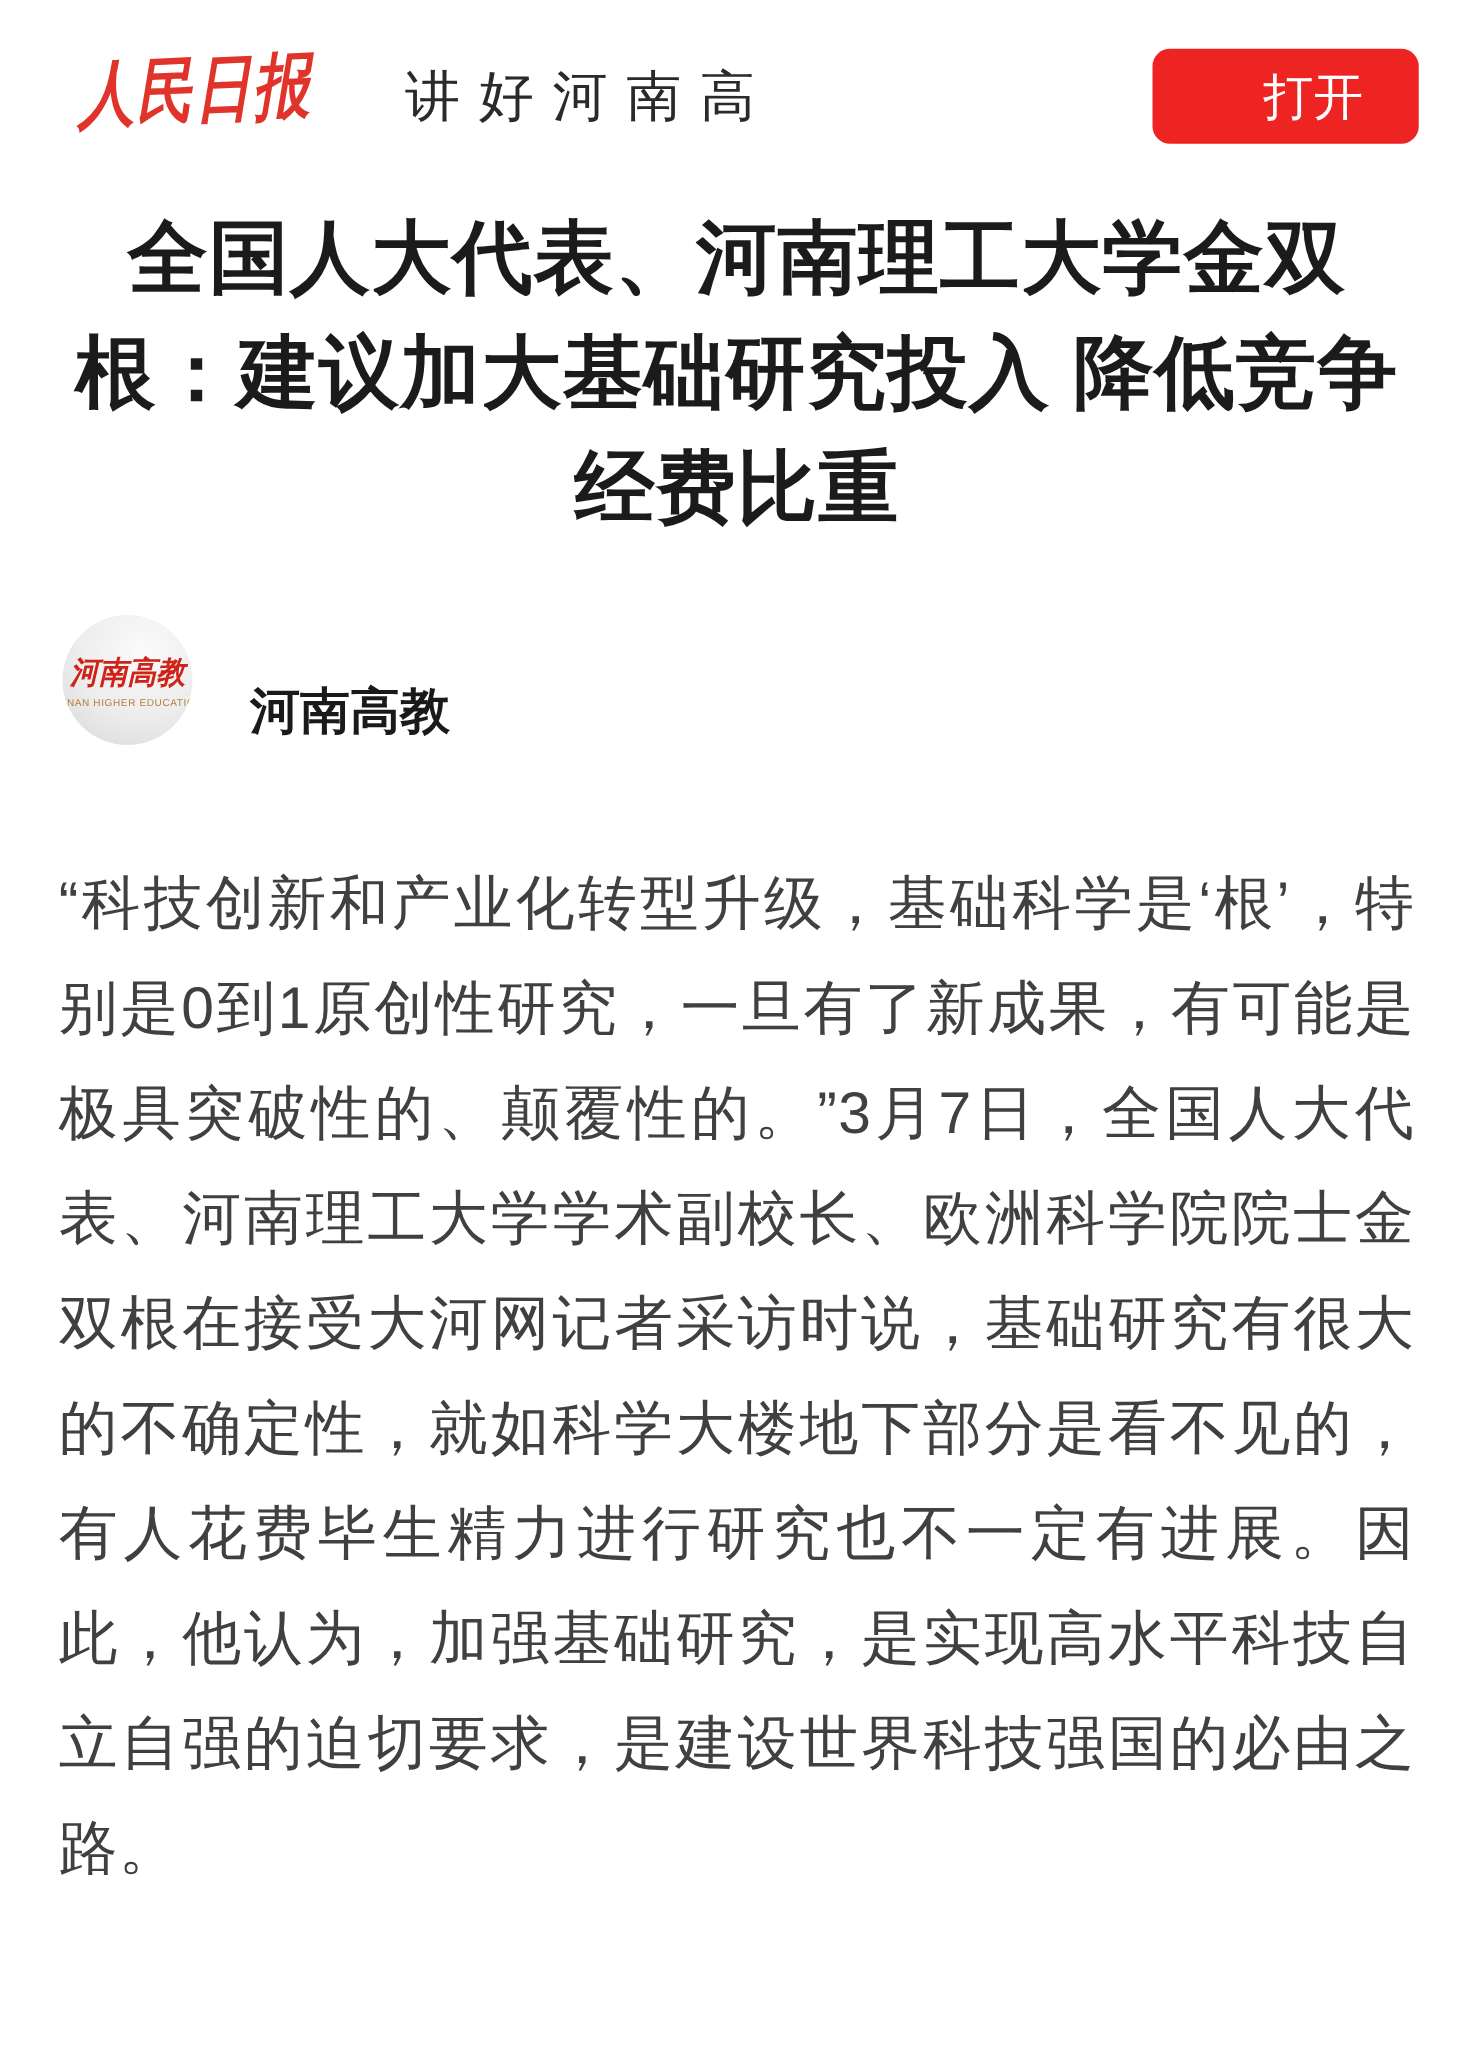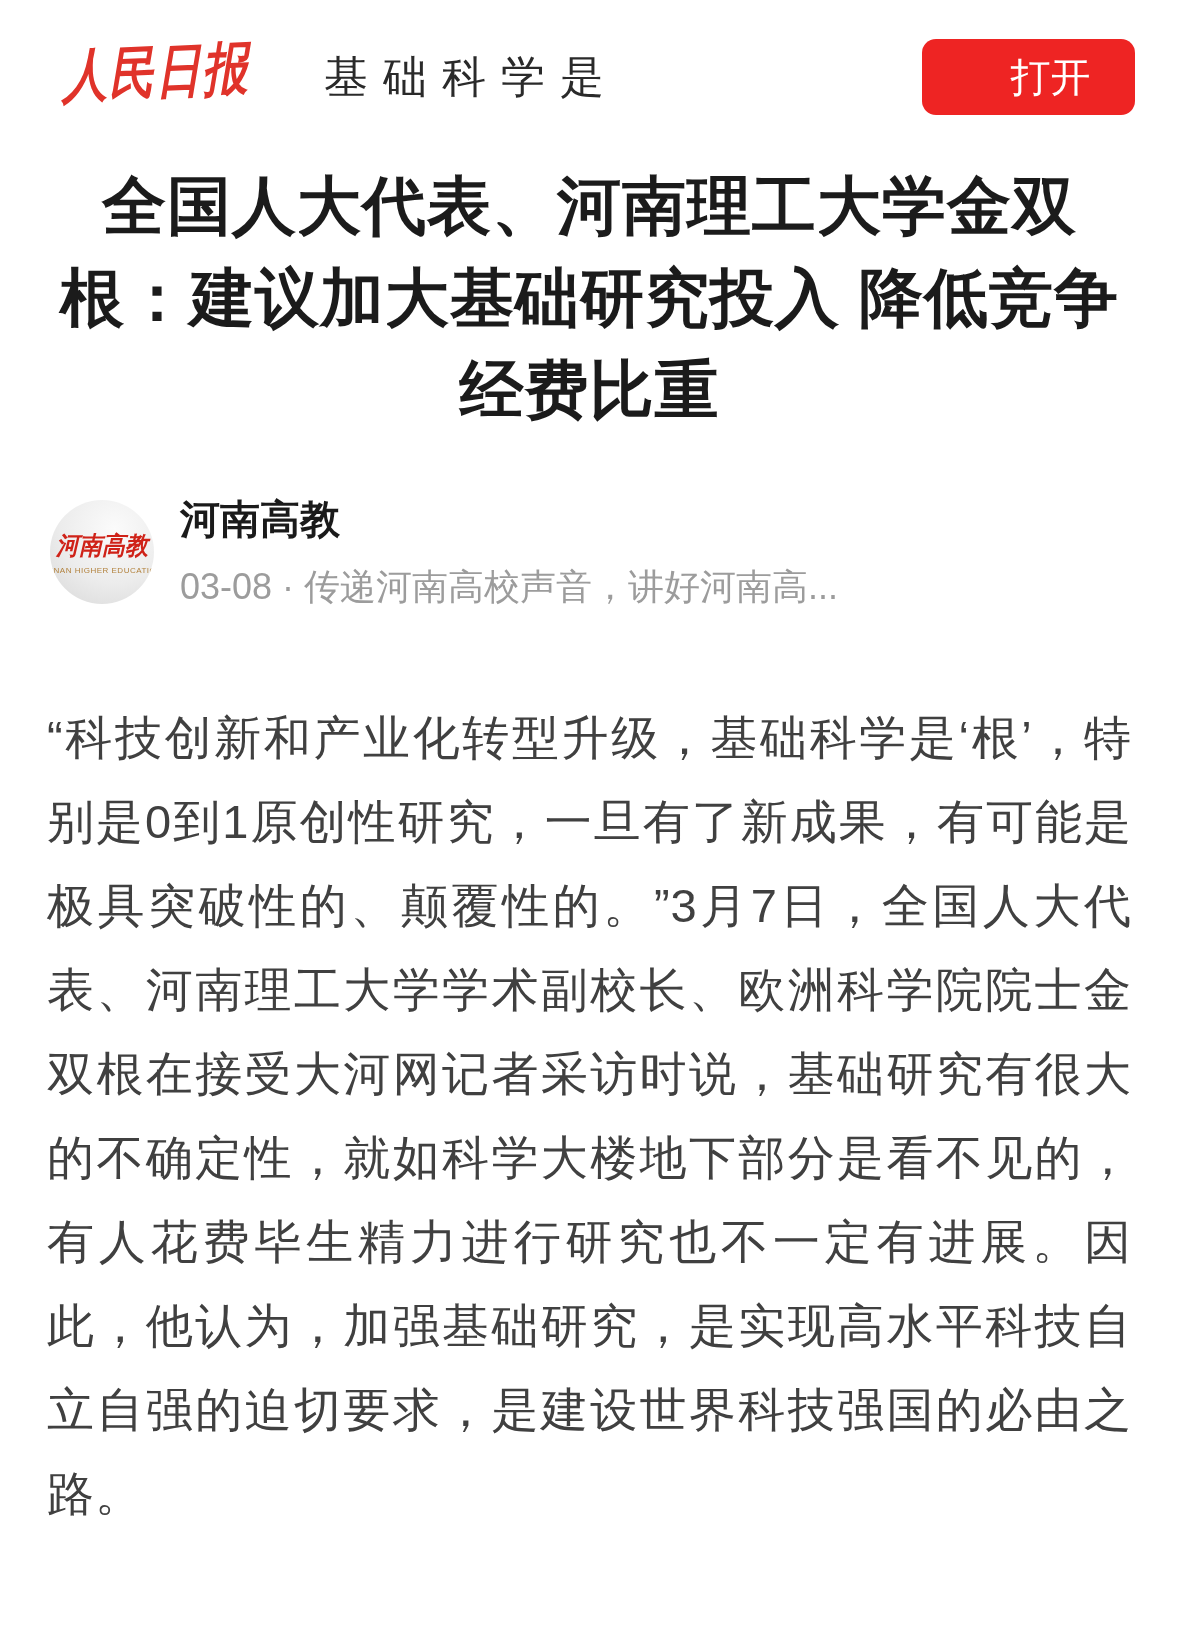--- a/index.html
+++ b/index.html
@@ -44,22 +44,23 @@
   
   .title {
     margin:42px 47px 0 47px;
     width:1085px;
     font-size:64px; line-height:92px; font-weight:700;
     color:#1b1b1b; letter-spacing:1px;text-align:center;
   }
 
   
   .author-row {
-    display:flex; align-items:center;
+    display:flex; align-items:flex-end;
     margin:56px 43px 0 50px;
+    gap:20px;
   }
   .avatar {
     width:104px; height:104px; border-radius:50%;
     background:radial-gradient(circle at 62% 28%, #fbfbfb 0%, #ececec 55%, #d7d7d7 100%);
     display:flex; flex-direction:column; align-items:center; justify-content:center;
     overflow:hidden; cursor:pointer; flex:0 0 auto;
   }
   .avatar-calligraphy {
     font-size:25px; font-weight:700; font-style:italic;
     color:#cf2218; white-space:nowrap; transform:scaleX(.92);
@@ -96,32 +97,31 @@
     text-justify:inter-ideograph;
   }
 </style>
 </head>
 <body>
 
 <div class="page">
 
   <div class="banner">
     <div class="logo">人民日报</div>
-    <div class="tagline">基础科学是</div>
+    <div class="tagline">讲好河南高</div>
     <button class="open-btn">打开</button>
   </div>
 
   <h1 class="title">全国人大代表、河南理工大学金双根：建议加大基础研究投入 降低竞争经费比重</h1>
 
   <div class="author-row">
     <div class="avatar">
       <span class="avatar-calligraphy">河南高教</span>
       <span class="avatar-sub">HENAN HIGHER EDUCATION</span>
     </div>
     <div class="author-info">
       <div class="author-name">河南高教</div>
-      <div class="author-meta">03-08 · 传递河南高校声音，讲好河南高...</div>
     </div>
   </div>
 
   <p class="body-text">“科技创新和产业化转型升级，基础科学是‘根’，特别是0到1原创性研究，一旦有了新成果，有可能是极具突破性的、颠覆性的。”3月7日，全国人大代表、河南理工大学学术副校长、欧洲科学院院士金双根在接受大河网记者采访时说，基础研究有很大的不确定性，就如科学大楼地下部分是看不见的，有人花费毕生精力进行研究也不一定有进展。因此，他认为，加强基础研究，是实现高水平科技自立自强的迫切要求，是建设世界科技强国的必由之路。</p>
 
 </div>
 
 </body></html>

